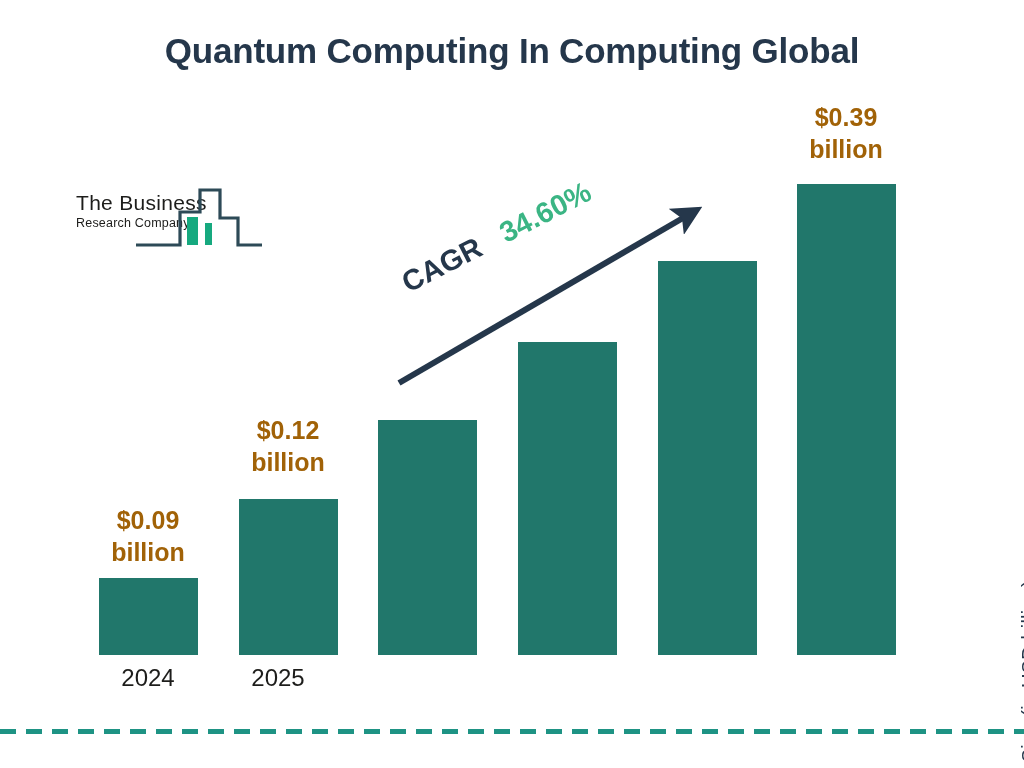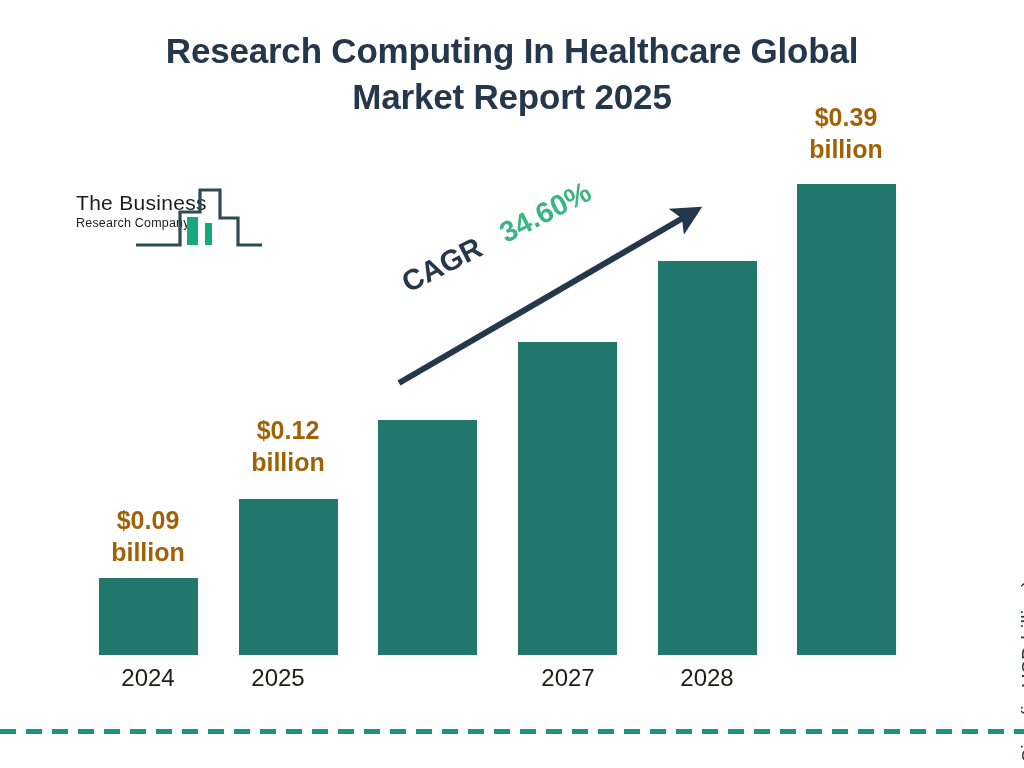--- a/index.html
+++ b/index.html
@@ -99,22 +99,21 @@
     position:absolute;
     left:0; top:729px; width:1024px; height:5px;
   }
 </style>
 </head>
 <body>
 
 <div id="stage">
 
   <div class="title">
-    <span class="ln">Research Computing In Healthcare Global</span>
-    <span class="ln">Market Report 2025</span>
+    <span class="ln">Quantum Computing In Computing Global</span>
   </div>
 
   <div class="logo">
     <div class="logo-text">
       <div class="logo-l1">The Business</div>
       <div class="logo-l2">Research Company</div>
     </div>
     <svg class="logo-mark" width="130" height="68" viewBox="0 0 130 68" style="position:absolute;left:58px;top:0;">
 
       <path d="M2 59 L46 59 L46 26 L66 26 L66 4 L86 4 L86 32 L104 32 L104 59 L128 59" fill="none" stroke="#2D4A57" stroke-width="3.2" stroke-linejoin="miter"></path>
@@ -141,22 +140,20 @@
       <span class="v">$0.12</span>
       <span class="u">billion</span>
     </div>
     <div class="barlabel" style="left:781px;top:101px;">
       <span class="v">$0.39</span>
       <span class="u">billion</span>
     </div>
 
     <div class="xtick" style="left:83px;">2024</div>
     <div class="xtick" style="left:213px;">2025</div>
-    <div class="xtick" style="left:503px;">2027</div>
-    <div class="xtick" style="left:642px;">2028</div>
 
     <svg style="position:absolute;left:0;top:0;width:1024px;height:768px;pointer-events:none;">
       <defs>
         <marker id="arrowhead" markerWidth="5" markerHeight="5" refX="3.6" refY="2.5" orient="auto">
           <path d="M0,0 L5,2.5 L0,5 L1.1,2.5 Z" fill="#25374B"></path>
         </marker>
       </defs>
       <line x1="399" y1="383" x2="695" y2="211" stroke="#25374B" stroke-width="6" stroke-linecap="butt" marker-end="url(#arrowhead)"></line>
     </svg>
 

